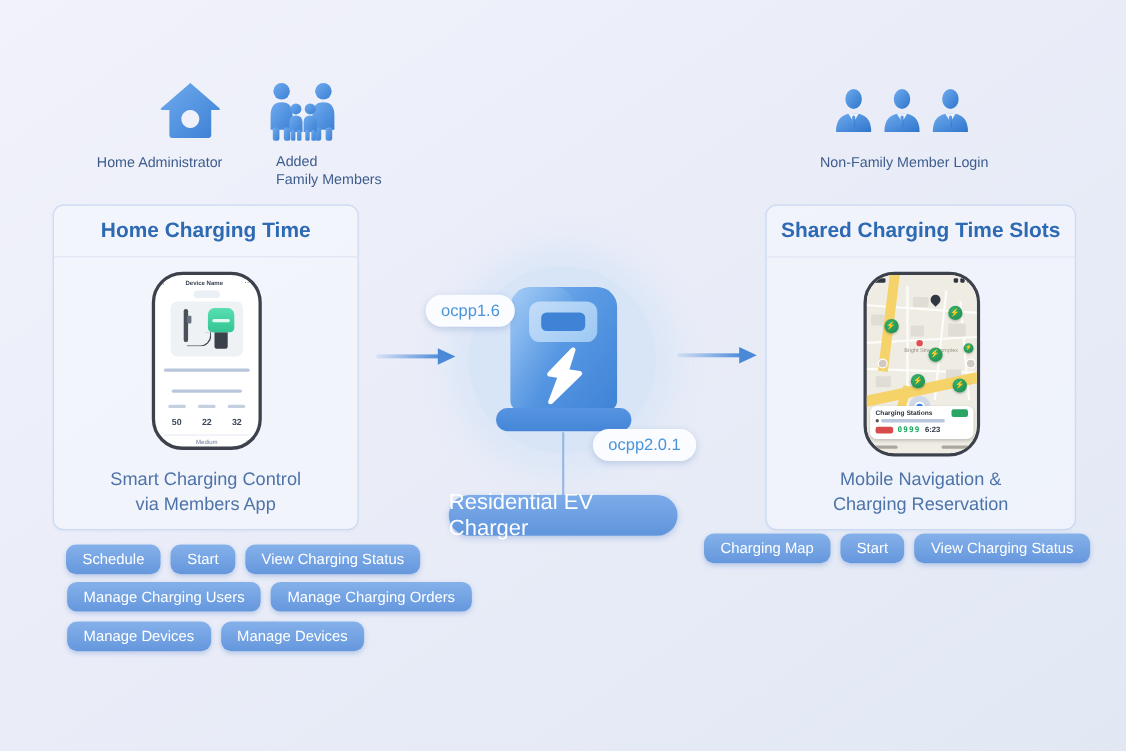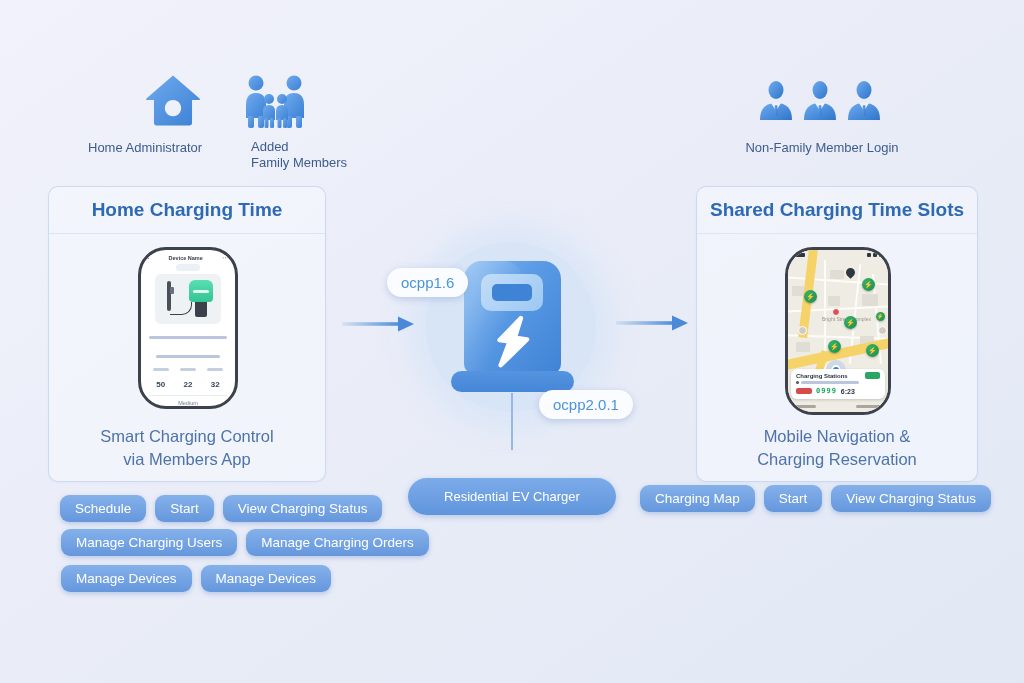--- a/index.html
+++ b/index.html
@@ -114,23 +114,23 @@
   #charger-bolt { position:absolute; left:28px; top:54px; }
   #charger-base { position:absolute; left:451px; top:371px; width:123px; height:21px; border-radius:11px;
                   background:linear-gradient(180deg,#5694e0,#4586d8); }
   .proto-pill { position:absolute; height:29px; padding:0 14px; border-radius:15px; background:#fbfcff;
                 color:#4a94da; font-size:15px; display:flex; align-items:center;
                 box-shadow:0 2px 7px rgba(120,150,200,.4); }
   #proto-top { left:387px; top:268px; }
   #proto-bottom { left:539px; top:346px;margin-top:44px; }
   #connector { position:absolute; left:511px; top:393px; width:2px; height:57px; background:#97b8e5; }
   #charger-label { position:absolute; left:408px; top:450px; width:208px; height:37px; border-radius:19px;
-                   background:linear-gradient(180deg,#7cabe9,#6095dc); color:#fff; font-size:13px;
+                   background:linear-gradient(180deg,#7cabe9,#6095dc); color:#fff; font-size:20px;
                    display:flex; align-items:center; justify-content:center;
-                   box-shadow:0 2px 6px rgba(90,130,200,.35);margin-top:28px; }
+                   box-shadow:0 2px 6px rgba(90,130,200,.35); }
   .arrow-svg { position:absolute; }
 
   
   .btn-row { position:absolute; display:flex; gap:9px; }
   .btn { height:27px; padding:0 15px; border-radius:9px; border:none; white-space:nowrap;
          background:linear-gradient(180deg,#85b1ea,#6597dd); color:#fff; font-size:13.5px;
          font-family:"Liberation Sans", sans-serif;
          display:inline-flex; align-items:center; justify-content:center; cursor:pointer;
          box-shadow:0 2px 5px rgba(92,131,199,.35); }
 </style>

